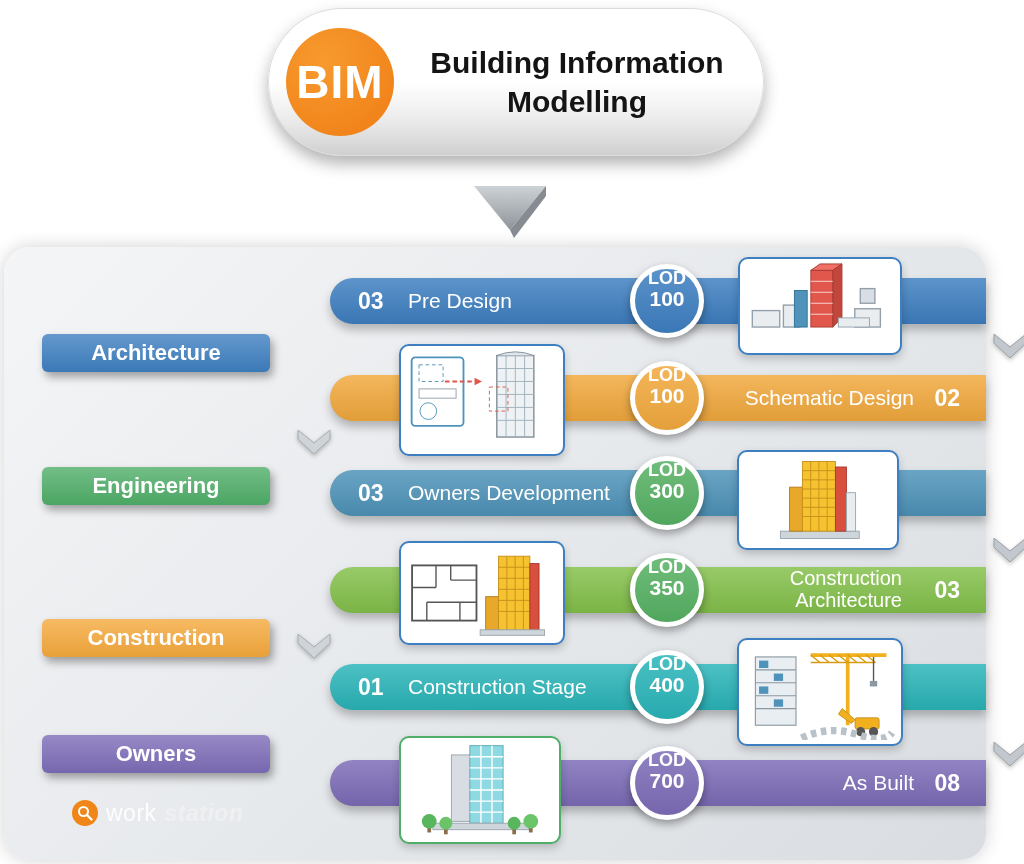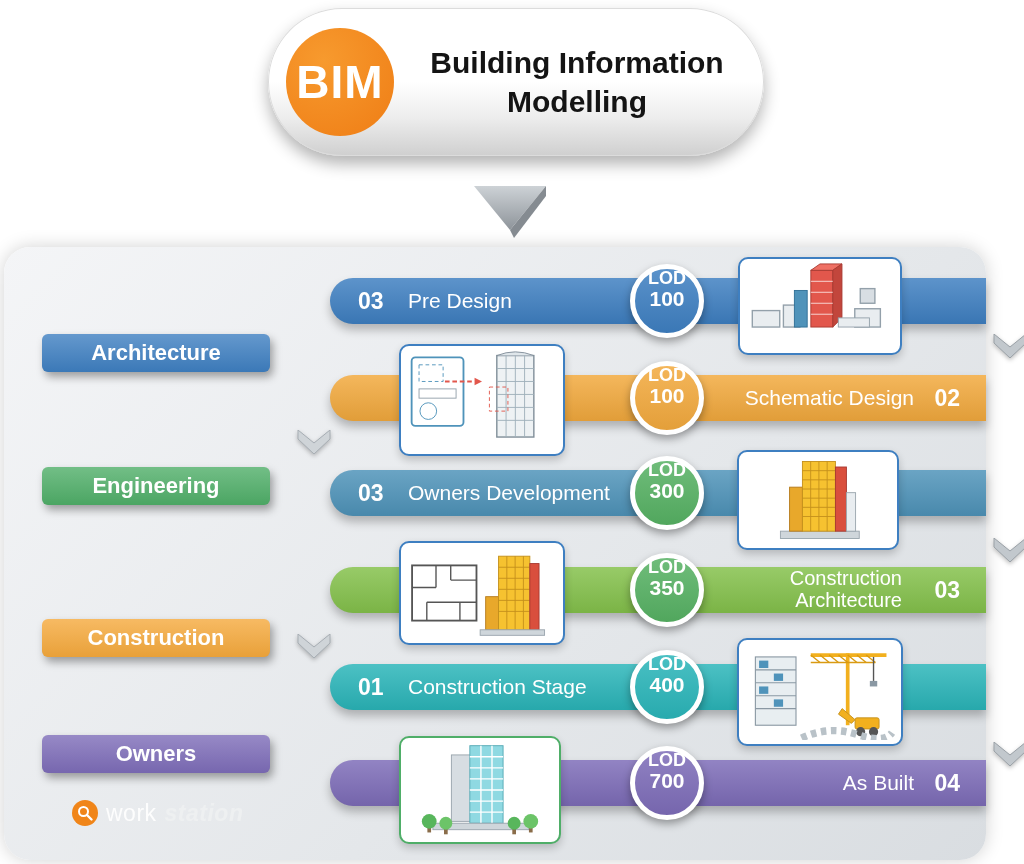--- a/index.html
+++ b/index.html
@@ -128,21 +128,21 @@
   <div class="bar r bar4" style="background-color: rgb(132, 193, 75);">
     <span class="lbl wrap">Construction Architecture</span>
     <span class="num">03</span>
   </div>
   <div class="bar l bar5" style="background-color: rgb(42, 181, 185);">
     <span class="num">01</span>
     <span class="lbl">Construction Stage</span>
   </div>
   <div class="bar r bar6" style="background-color: rgb(125, 108, 184);">
     <span class="lbl">As Built</span>
-    <span class="num">04</span>
+    <span class="num">08</span>
   </div>
 
   <div class="lod lod1" style="background-color: rgb(62, 127, 193);">
     <span class="t1">LOD</span>
     <span class="t2">100</span>
   </div>
   <div class="lod lod2" style="background-color: rgb(242, 169, 61);">
     <span class="t1">LOD</span>
     <span class="t2">100</span>
   </div>

